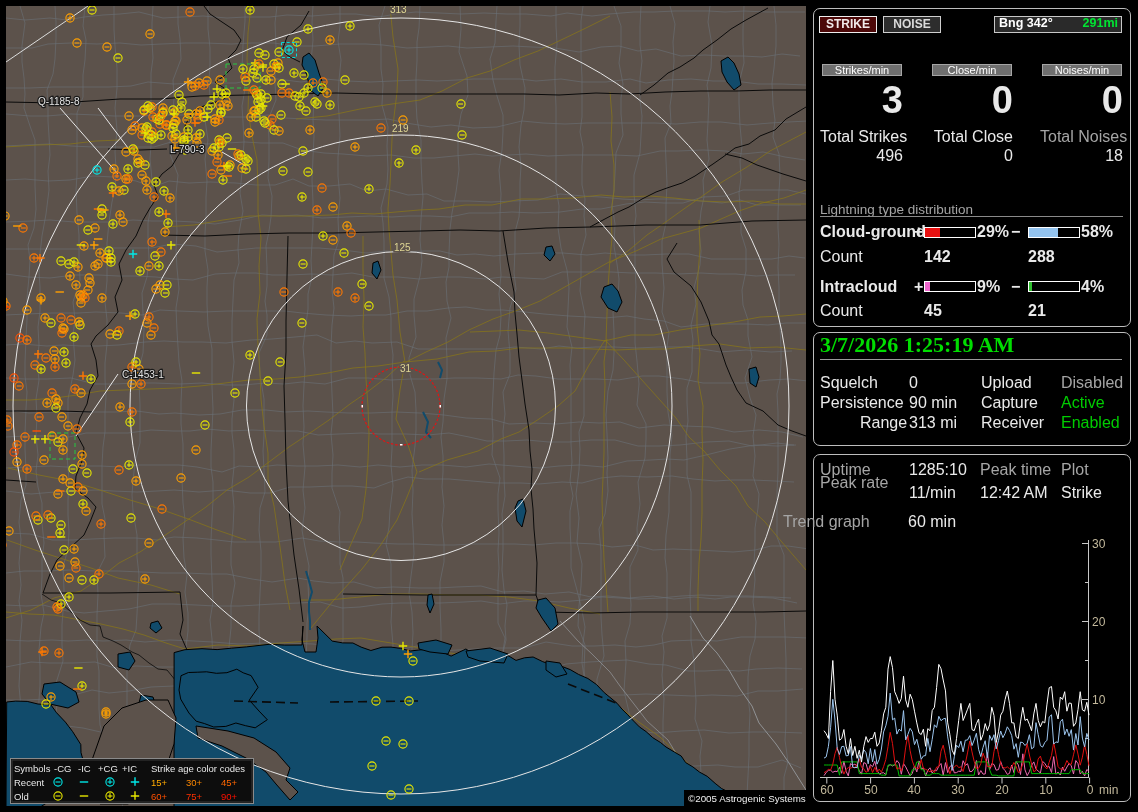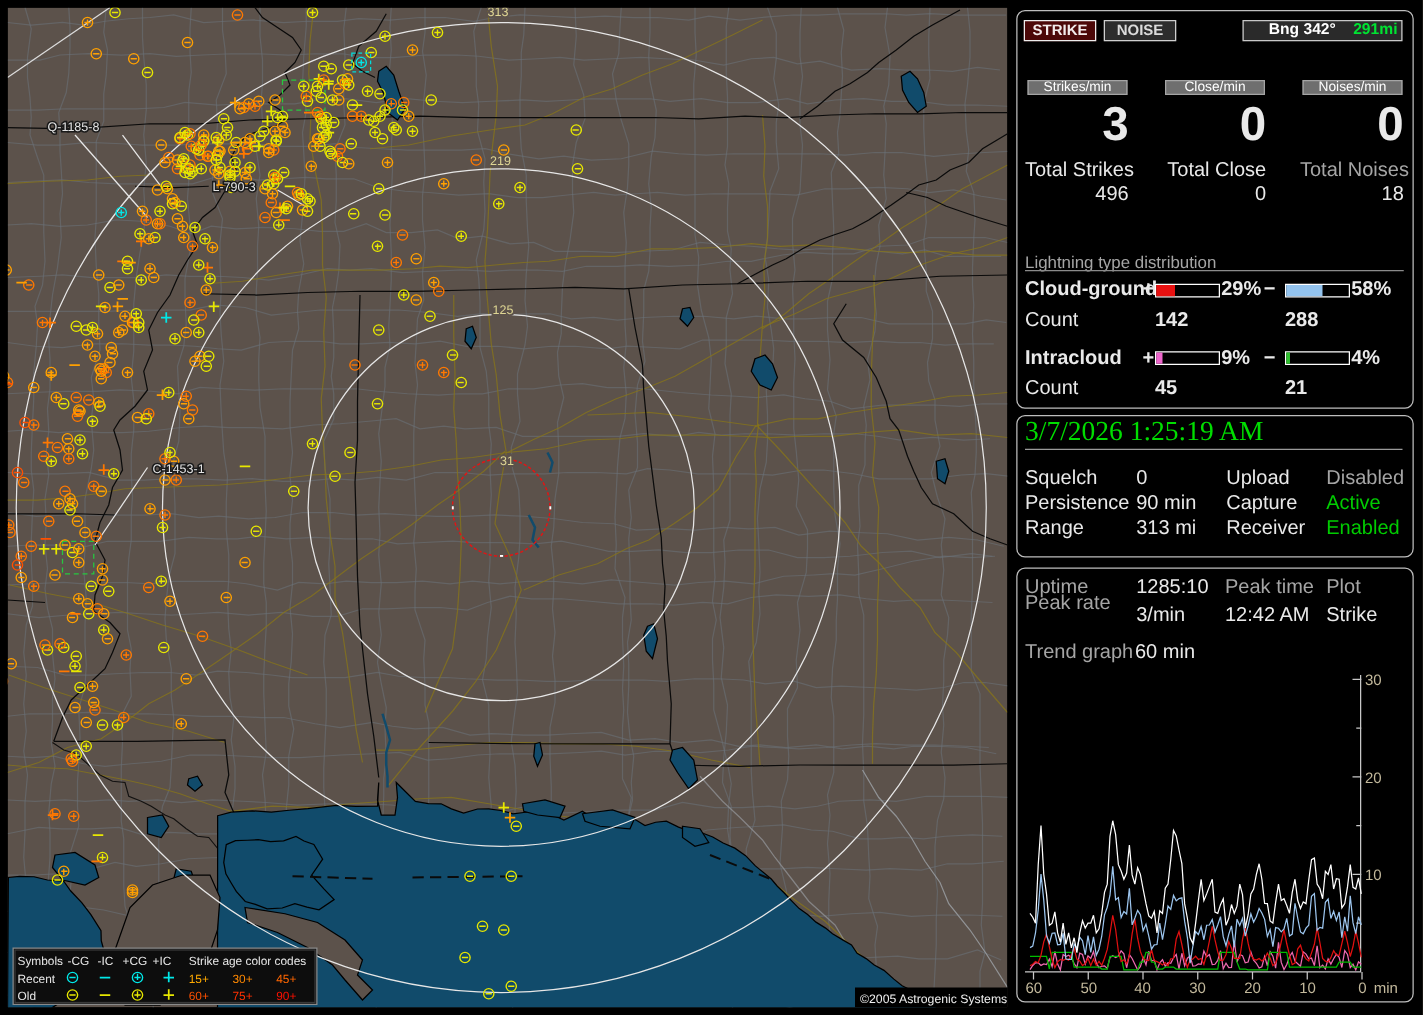--- a/index.html
+++ b/index.html
@@ -1209,21 +1209,21 @@
         <text x="186" y="800" font-family="Liberation Sans, sans-serif" font-size="9.5" fill="#ff3000" text-anchor="start">75+</text>
         <text x="221" y="800" font-family="Liberation Sans, sans-serif" font-size="9.5" fill="#ff1000" text-anchor="start">90+</text>
         <rect x="684" y="790" width="122" height="16" fill="#000"></rect>
         <text x="688" y="802" font-family="Liberation Sans, sans-serif" font-size="9.8" fill="#f0f0f0">©2005 Astrogenic Systems</text>
       </g>
     </svg>
 
 <div class="box" style="left:813px;top:8px;width:318px;height:319px"></div>
 <div class="abs" style="left:819px;top:16px;width:58px;height:17px;background:#4c0808;border:1.5px solid #ededed;color:#f2eaea;font-weight:bold;font-size:12px;text-align:center;line-height:14px">STRIKE</div>
 <div class="abs" style="left:883px;top:16px;width:58px;height:17px;background:#2d2d2d;border:1.5px solid #cfcfcf;color:#dadada;font-weight:bold;font-size:12px;text-align:center;line-height:14px">NOISE</div>
-<div class="abs" style="left:994px;top:16px;width:128px;height:17px;background:#2a2a2a;border:1.5px solid #c8c8c8;font-weight:bold;font-size:12.5px;line-height:13px"><span style="color:#fff;padding-left:20px">Bng 342°</span><span style="color:#00e432;float:right;padding-right:3px">291mi</span></div>
+<div class="abs" style="left:994px;top:16px;width:128px;height:17px;background:#2a2a2a;border:1.5px solid #c8c8c8;font-weight:bold;font-size:12.5px;line-height:13px"><span style="color:#fff;padding-left:4px">Bng 342°</span><span style="color:#00e432;float:right;padding-right:3px">291mi</span></div>
 
 <div class="btn" style="left:822px;top:64px;width:80px;height:12px">Strikes/min</div>
 <div class="btn" style="left:932px;top:64px;width:80px;height:12px">Close/min</div>
 <div class="btn" style="left:1042px;top:64px;width:80px;height:12px">Noises/min</div>
 <div class="t b rt" style="left:820px;top:81px;width:83px;font-size:38px;line-height:38px">3</div>
 <div class="t b rt" style="left:930px;top:81px;width:83px;font-size:38px;line-height:38px">0</div>
 <div class="t b rt" style="left:1040px;top:81px;width:83px;font-size:38px;line-height:38px">0</div>
 <div class="t rt" style="left:820px;top:128px;width:83px">Total Strikes</div>
 <div class="t rt" style="left:930px;top:128px;width:83px">Total Close</div>
 <div class="t rt gray" style="left:1040px;top:128px;width:83px">Total Noises</div>
@@ -1256,45 +1256,45 @@
 <div class="t b" style="left:1011px;top:278px">−</div>
 <div class="bar" style="left:1028px;top:281px">
       <i style="background:#30c030;width:5%"></i>
     </div>
 <div class="t b" style="left:1081px;top:278px">4%</div>
 <div class="t" style="left:820px;top:302px">Count</div>
 <div class="t b" style="left:924px;top:302px">45</div>
 <div class="t b" style="left:1028px;top:302px">21</div>
 
 <div class="box" style="left:813px;top:332px;width:318px;height:114px"></div>
-<div class="abs" style="left:820px;top:332px;font-family:'Liberation Serif',serif;font-weight:normal;font-size:22px;color:#00dd00;white-space:nowrap">3/7/2026 1:25:19 AM</div>
+<div class="abs" style="left:820px;top:332px;font-family:'Liberation Serif',serif;font-weight:bold;font-size:22px;color:#00dd00;white-space:nowrap">3/7/2026 1:25:19 AM</div>
 <div class="abs" style="left:820px;top:359px;width:302px;border-top:1px solid #9a9a9a"></div>
 <div class="t" style="left:820px;top:374px">Squelch</div>
     <div class="t" style="left:909px;top:374px">0</div>
 <div class="t" style="left:981px;top:374px">Upload</div>
     <div class="t gray" style="left:1061px;top:374px">Disabled</div>
 <div class="t" style="left:820px;top:394px">Persistence</div>
     <div class="t" style="left:909px;top:394px">90 min</div>
 <div class="t" style="left:981px;top:394px">Capture</div>
     <div class="t green" style="left:1061px;top:394px">Active</div>
-<div class="t" style="left:820px;top:414px">Range</div>
+<div class="t" style="left:860px;top:414px">Range</div>
     <div class="t" style="left:909px;top:414px">313 mi</div>
 <div class="t" style="left:981px;top:414px">Receiver</div>
     <div class="t green" style="left:1061px;top:414px">Enabled</div>
 
 <div class="box" style="left:813px;top:454px;width:318px;height:348px"></div>
 <div class="t gray" style="left:820px;top:461px">Uptime</div>
     <div class="t" style="left:909px;top:461px">1285:10</div>
 <div class="t gray" style="left:980px;top:461px">Peak time</div>
     <div class="t gray" style="left:1061px;top:461px">Plot</div>
 <div class="t gray" style="left:820px;top:474px">Peak rate</div>
-    <div class="t" style="left:909px;top:484px">3/min</div>
+    <div class="t" style="left:909px;top:484px">11/min</div>
 <div class="t" style="left:980px;top:484px">12:42 AM</div>
     <div class="t" style="left:1061px;top:484px">Strike</div>
-<div class="t gray" style="left:820px;top:513px">Trend graph</div>
+<div class="t gray" style="left:783px;top:513px">Trend graph</div>
     <div class="t" style="left:908px;top:513px">60 min</div>
 <svg style="position:absolute;left:813px;top:530px" width="318" height="270" viewBox="813 530 318 270">
       <path d="M1088.5 540 V777.5 M820 777.5 H1089" stroke="#c8c8c8" stroke-width="1" fill="none"></path>
       <path d="M1082 699.5 H1089 M1082 621.5 H1089 M1082 543.5 H1089 M1085 738.5 H1089 M1085 660.5 H1089 M1085 582.5 H1089 M826.8 777.5 V783.5 M870.6 777.5 V783.5 M914.4 777.5 V783.5 M958.2 777.5 V783.5 M1002.0 777.5 V783.5 M1045.8 777.5 V783.5 M1089.6 777.5 V783.5" stroke="#c8c8c8" stroke-width="1" fill="none"></path>
       <text x="1092" y="704" font-family="Liberation Sans, sans-serif" font-size="12" fill="#c3b99c">10</text>
       <text x="1092" y="626" font-family="Liberation Sans, sans-serif" font-size="12" fill="#c3b99c">20</text>
       <text x="1092" y="548" font-family="Liberation Sans, sans-serif" font-size="12" fill="#c3b99c">30</text>
       <text x="827" y="794" font-family="Liberation Sans, sans-serif" font-size="12" fill="#c3b99c" text-anchor="middle">60</text>
       <text x="871" y="794" font-family="Liberation Sans, sans-serif" font-size="12" fill="#c3b99c" text-anchor="middle">50</text>
       <text x="914" y="794" font-family="Liberation Sans, sans-serif" font-size="12" fill="#c3b99c" text-anchor="middle">40</text>

